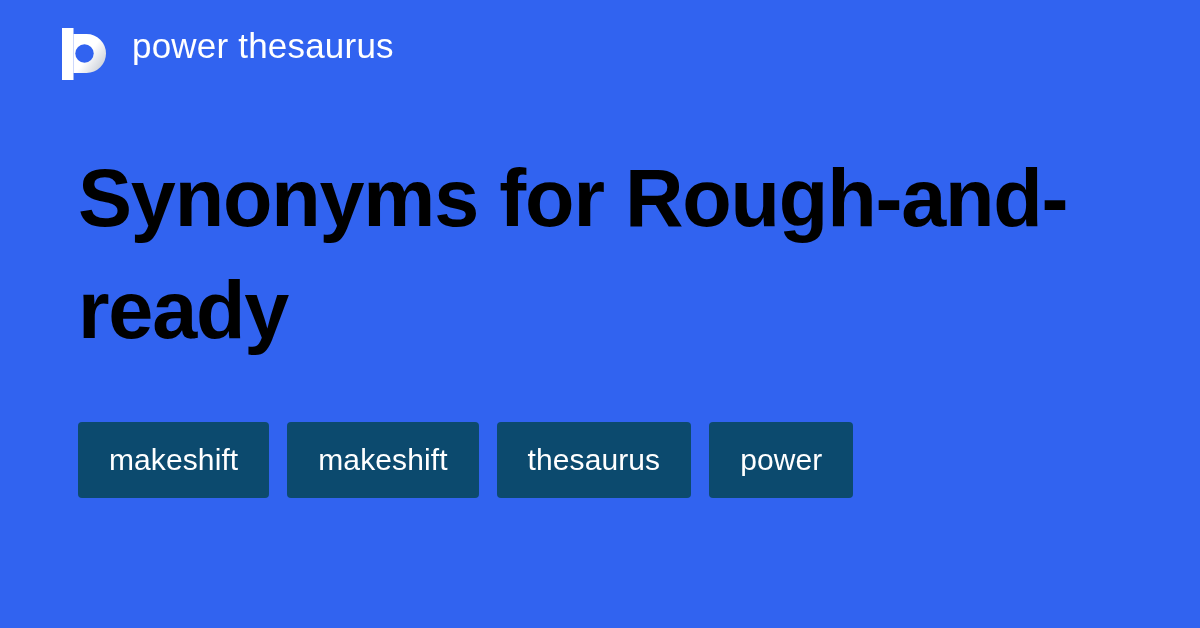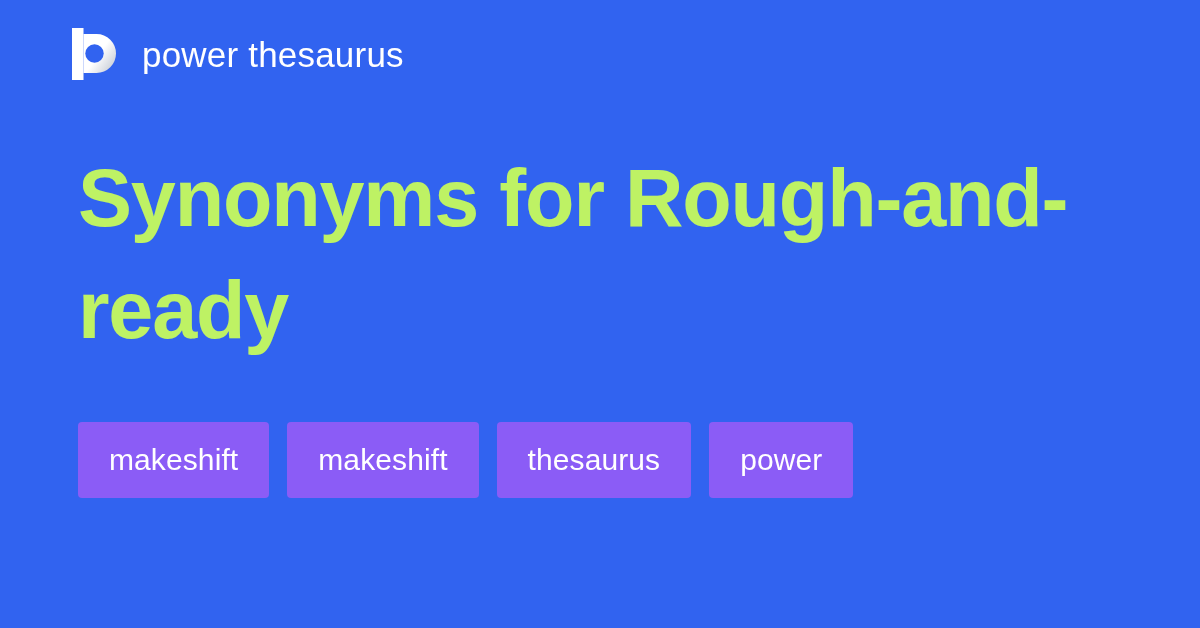--- a/index.html
+++ b/index.html
@@ -17,24 +17,23 @@
     position: relative;
     width: 1200px;
     height: 628px;
     background: #3163F0;
     box-sizing: border-box;
   }
 
   
   .brand {
     position: absolute;
-    left: 72px;
+    left: 62px;
     top: 28px;
     display: flex;
-    align-items: center;
     gap: 22px;
   }
   .brand-mark {
     width: 48px;
     height: 52px;
     display: block;
     flex: none;
   }
   .brand-name {
     font-size: 35px;
@@ -48,21 +47,21 @@
   
   .title {
     position: absolute;
     left: 78px;
     top: 142px;
     width: 1030px;
     margin: 0;
     font-size: 81px;
     line-height: 112px;
     font-weight: 700;
-    color: #bef264;
+    color: #000000;
     letter-spacing: -1.2px;
     word-break: break-word;
   }
 
   
   .tags {
     position: absolute;
     left: 78px;
     top: 422px;
     width: 1050px;
@@ -71,21 +70,21 @@
     gap: 20px 18px;
     align-content: flex-start;
   }
   .tag {
     height: 76px;
     box-sizing: border-box;
     padding: 0 31px;
     display: flex;
     align-items: center;
     justify-content: center;
-    background: #8b5cf6;
+    background: #0c4a6e;
     border-radius: 4px;
     color: #FFFFFF;
     font-size: 30px;
     line-height: 1;
     font-weight: 400;
     letter-spacing: 0.1px;
     white-space: nowrap;
     cursor: pointer;
   }
 </style>

